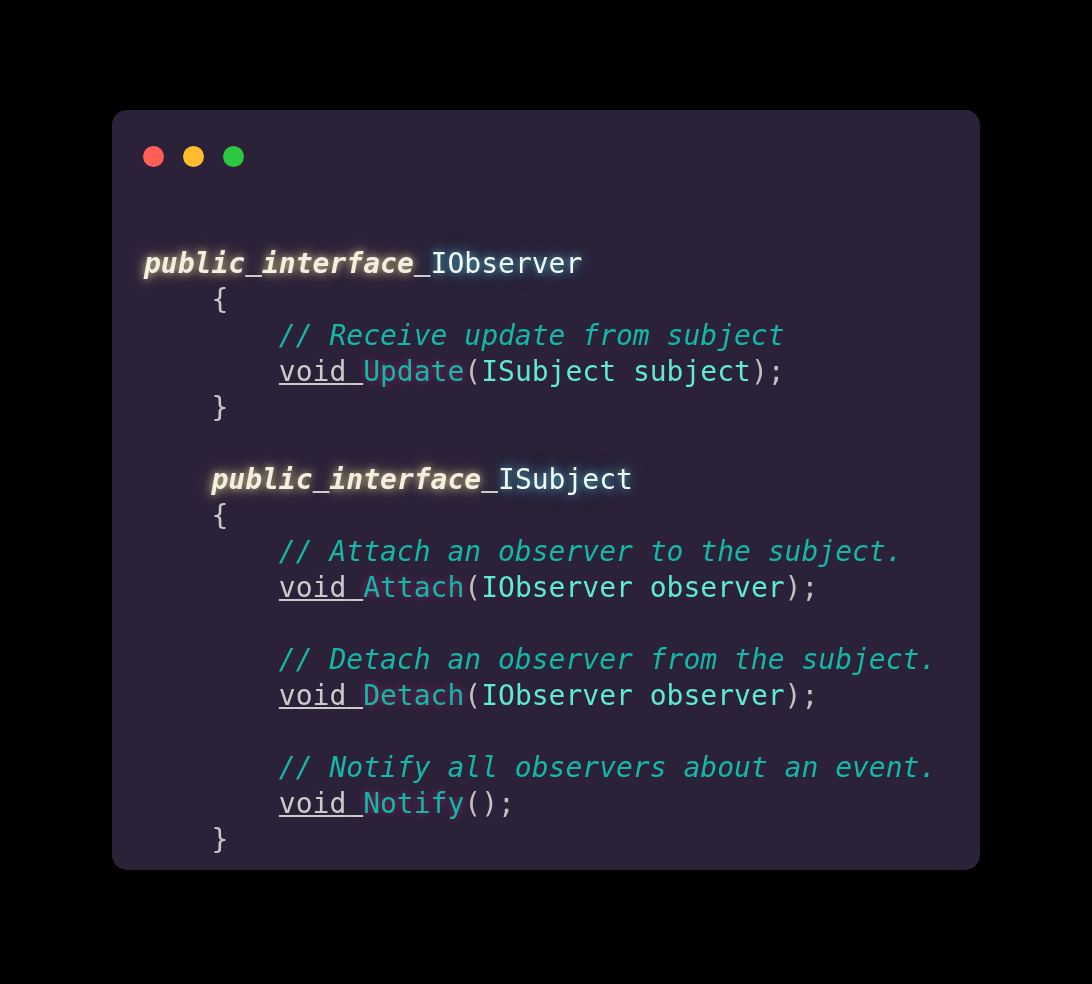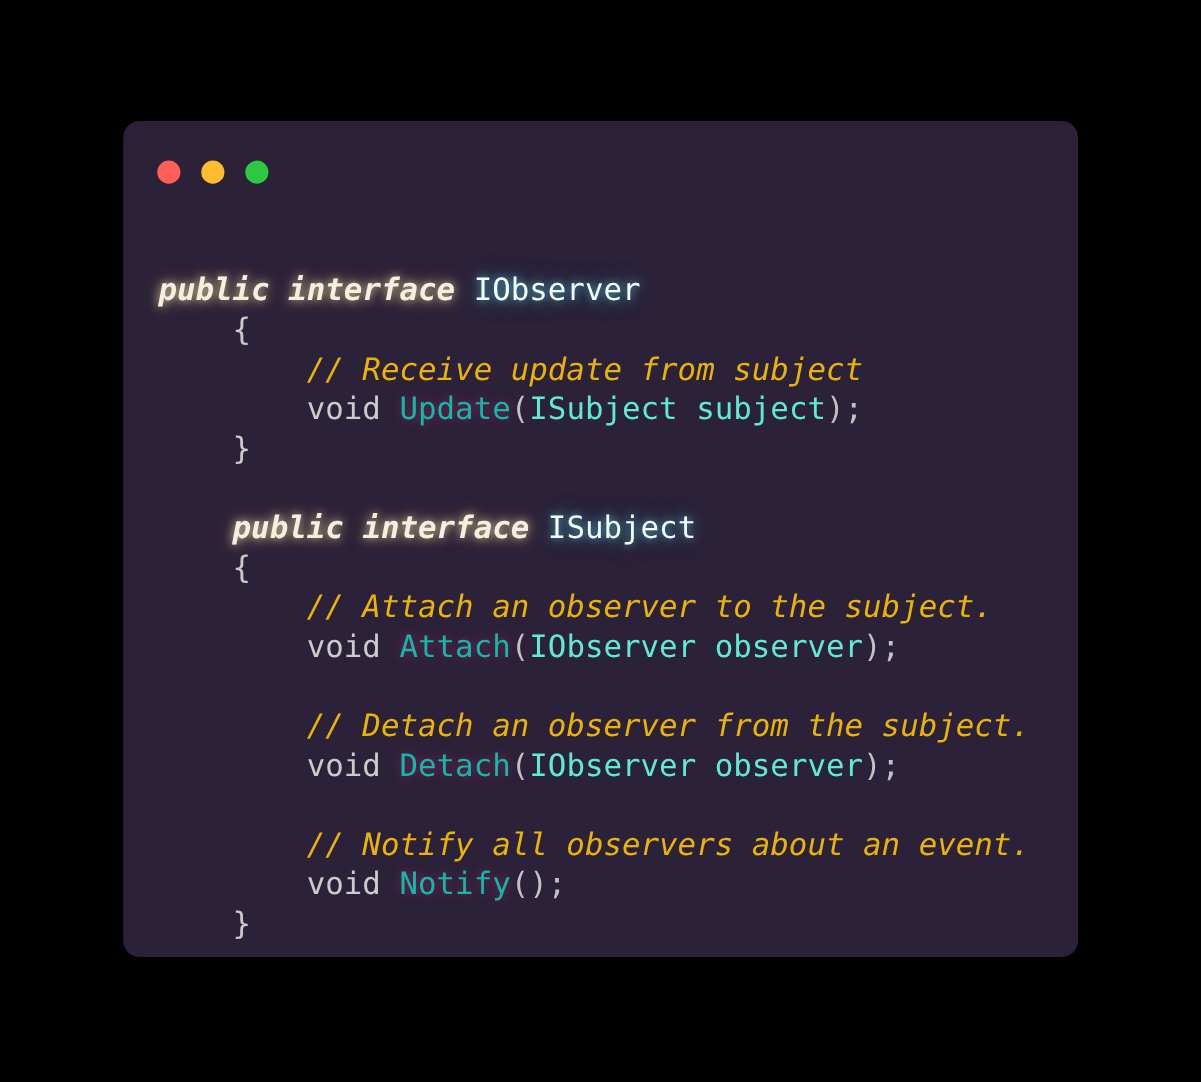--- a/index.html
+++ b/index.html
@@ -79,25 +79,26 @@
     font-weight: bold;
     text-shadow: 0 0 9px rgba(255, 238, 170, 0.75),
                  0 0 18px rgba(255, 220, 130, 0.40);
   }
   .tok-type {
     color: #F2FAFB;
     text-shadow: 0 0 9px rgba(90, 215, 230, 0.80),
                  0 0 20px rgba(60, 180, 205, 0.50);
   }
   .tok-comment {
-    color: #eab308;
+    color: #14b8a6;
     font-style: italic;
   }
   .tok-plain {
     color: #CBCBCB;
+    text-decoration: underline;
   }
   .tok-method {
     color: #14b8a6;
     text-shadow: 0 0 10px rgba(255, 45, 146, 0.45);
   }
   .tok-param {
     color: #5eead4;
   }
   .tok-punct {
     color: #C2C2C2;

